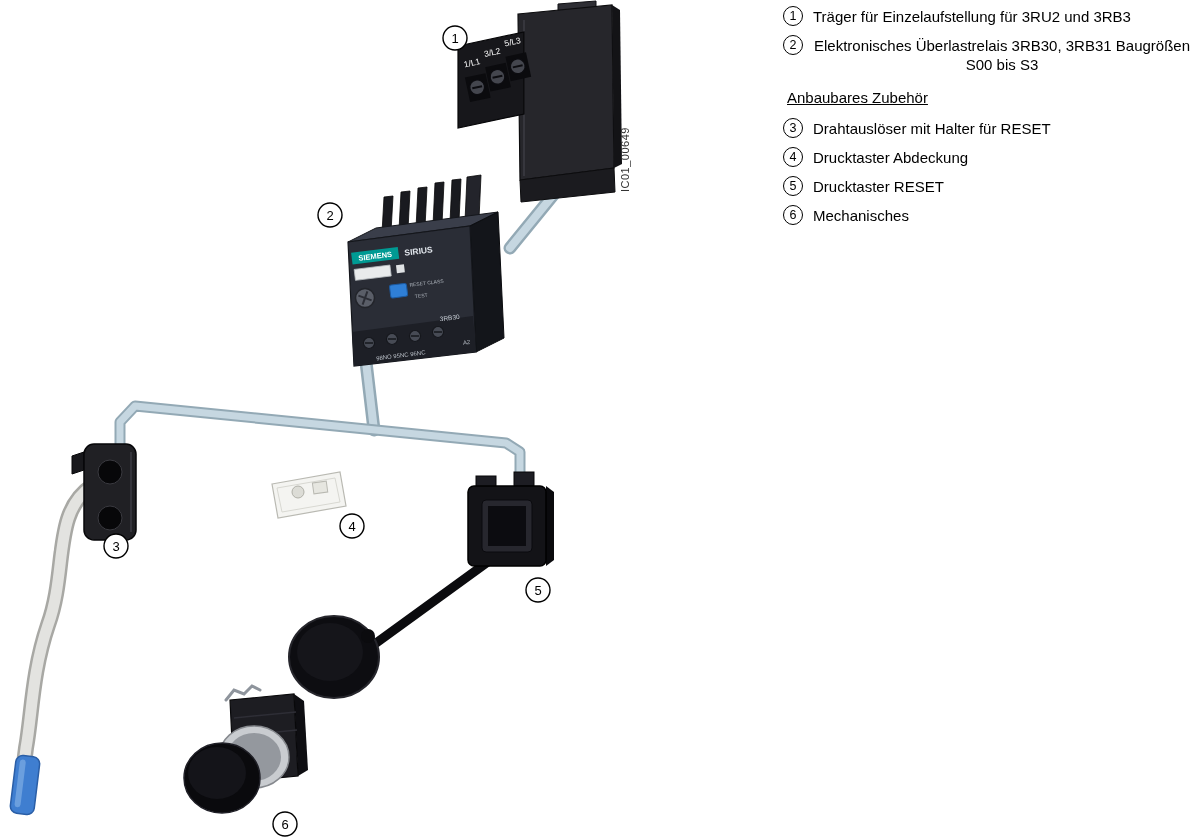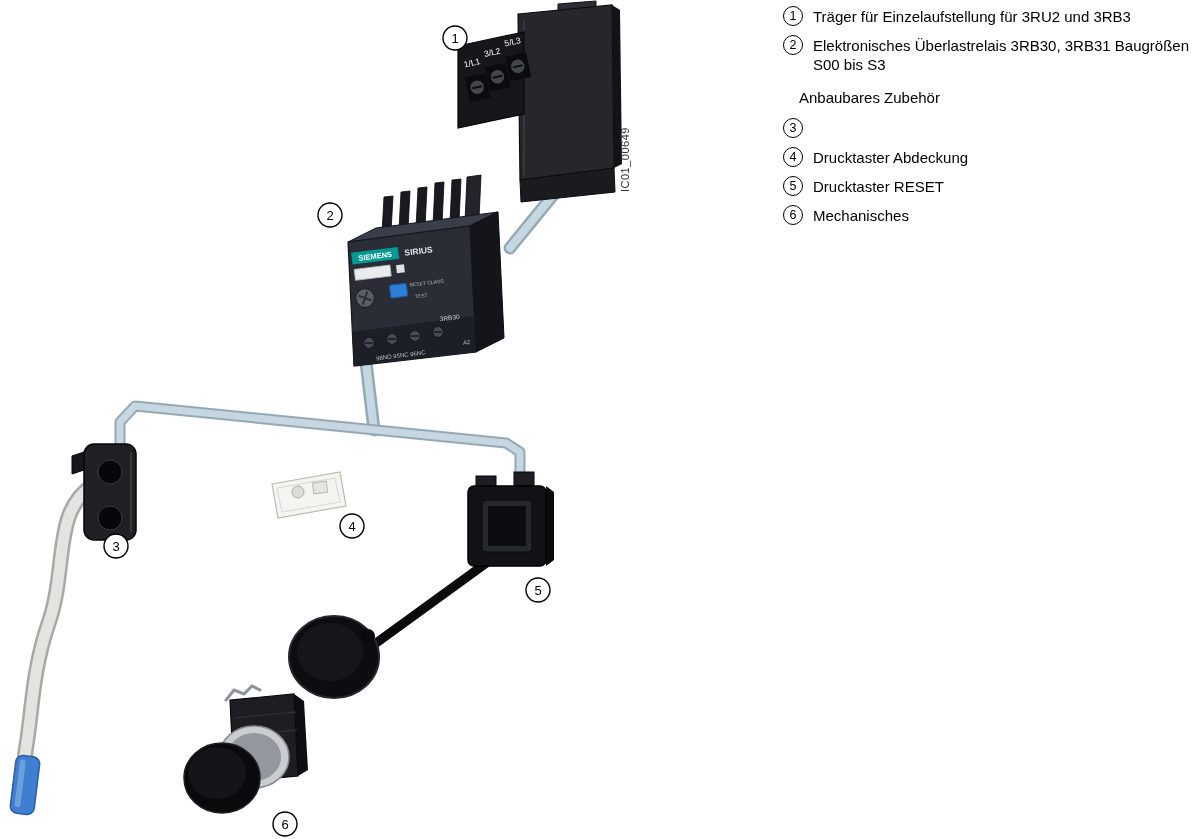--- a/index.html
+++ b/index.html
@@ -34,22 +34,22 @@
     width: 20px;
     height: 20px;
     border: 1.4px solid #000;
     border-radius: 50%;
     display: flex;
     align-items: center;
     justify-content: center;
     font-size: 12.5px;
     box-sizing: border-box;
   }
-  .ltext { padding-top: 1px; max-width: 378px; }
-  .lheading { margin: 13px 0 11px 16px; }
+  .ltext { padding-top: 1px; max-width: 378px; text-align: center; }
+  .lheading { margin: 13px 0 11px 4px; text-decoration: underline; }
 </style>
 </head>
 <body>
 
 <div class="canvas">
 
   <svg class="art" width="1200" height="839" viewBox="0 0 1200 839">
 
     <g>
       <path d="M554,194 L510,248" fill="none" stroke="#93a9b5" stroke-width="13" stroke-linecap="round"></path>
@@ -219,20 +219,21 @@
       <span class="lnum">1</span>
       <span class="ltext">Träger für Einzelaufstellung für 3RU2 und 3RB3</span>
     </div>
     <div class="lrow">
       <span class="lnum">2</span>
       <span class="ltext">Elektronisches Überlastrelais 3RB30, 3RB31 Baugrößen S00 bis S3</span>
     </div>
     <div class="lheading">Anbaubares Zubehör</div>
     <div class="lrow">
       <span class="lnum">3</span>
+      <span class="ltext">Drahtauslöser mit Halter für RESET</span>
     </div>
     <div class="lrow">
       <span class="lnum">4</span>
       <span class="ltext">Drucktaster Abdeckung</span>
     </div>
     <div class="lrow">
       <span class="lnum">5</span>
       <span class="ltext">Drucktaster RESET</span>
     </div>
     <div class="lrow">

